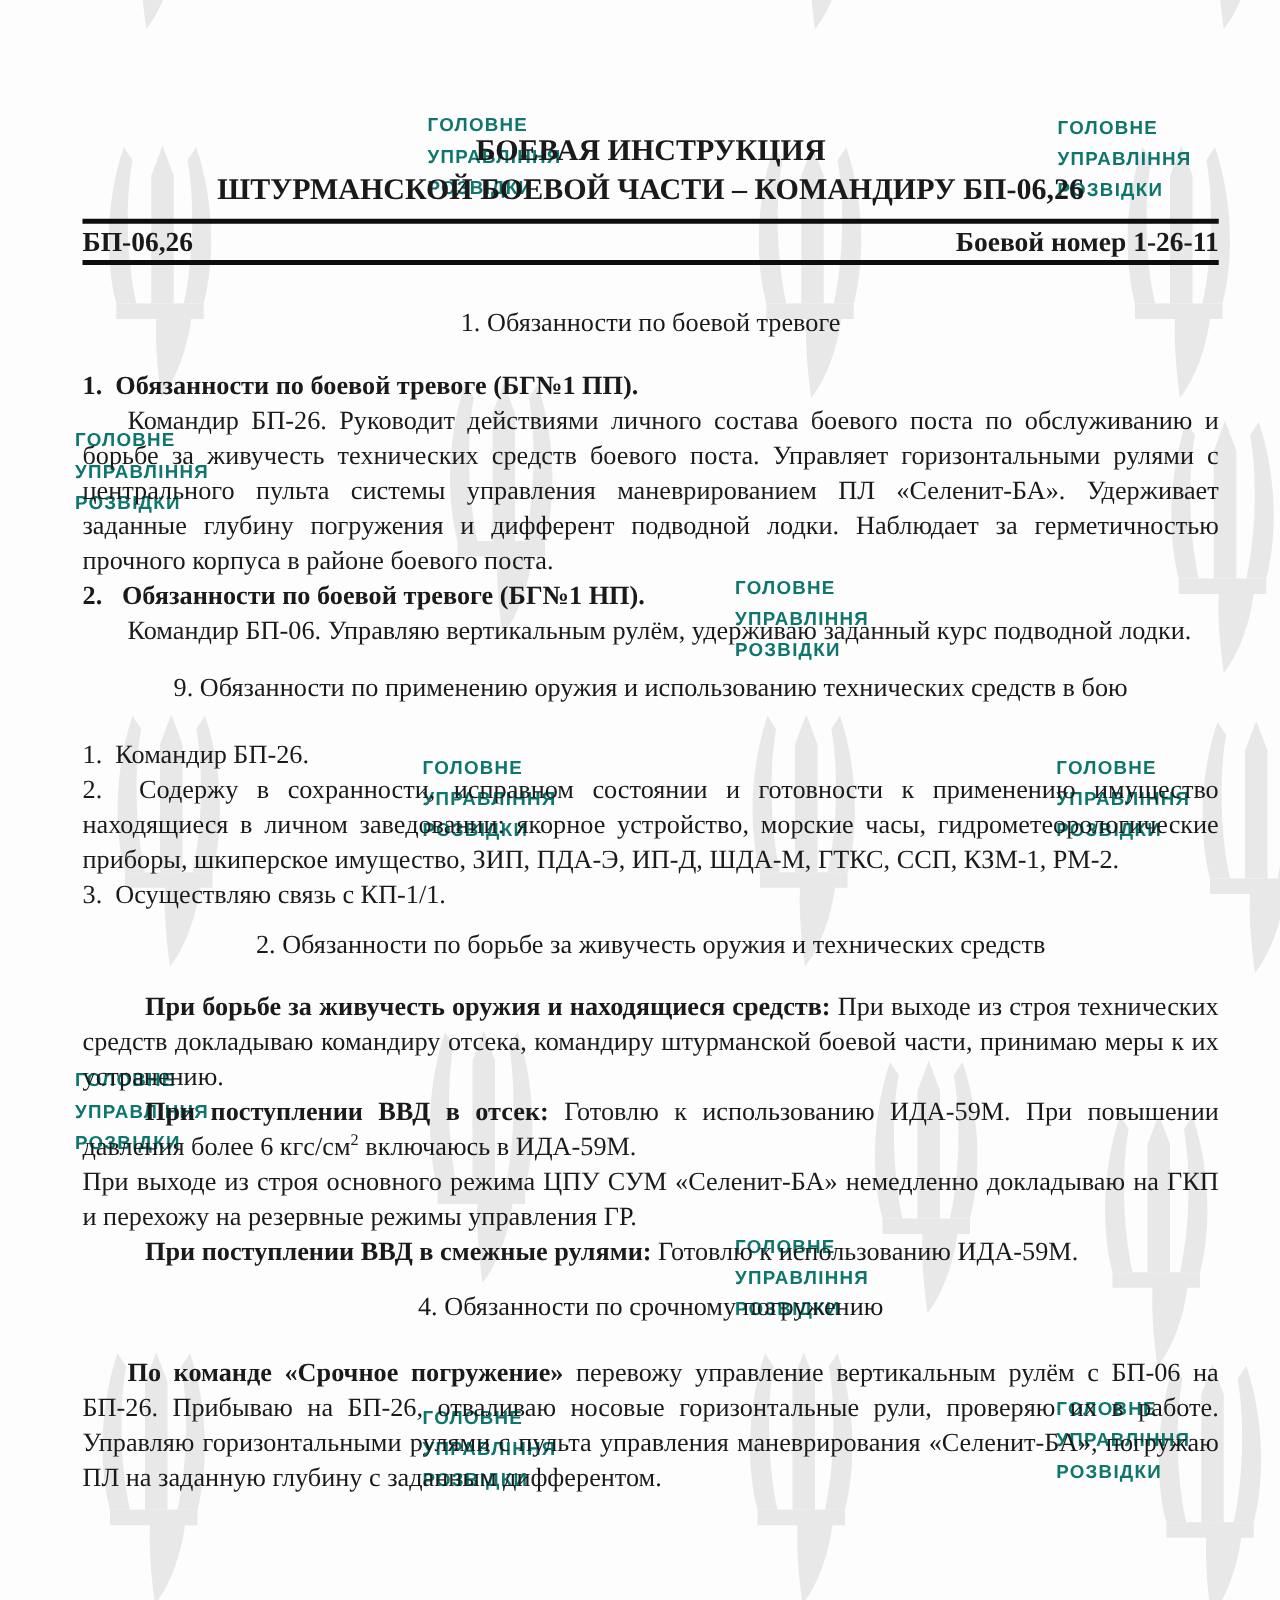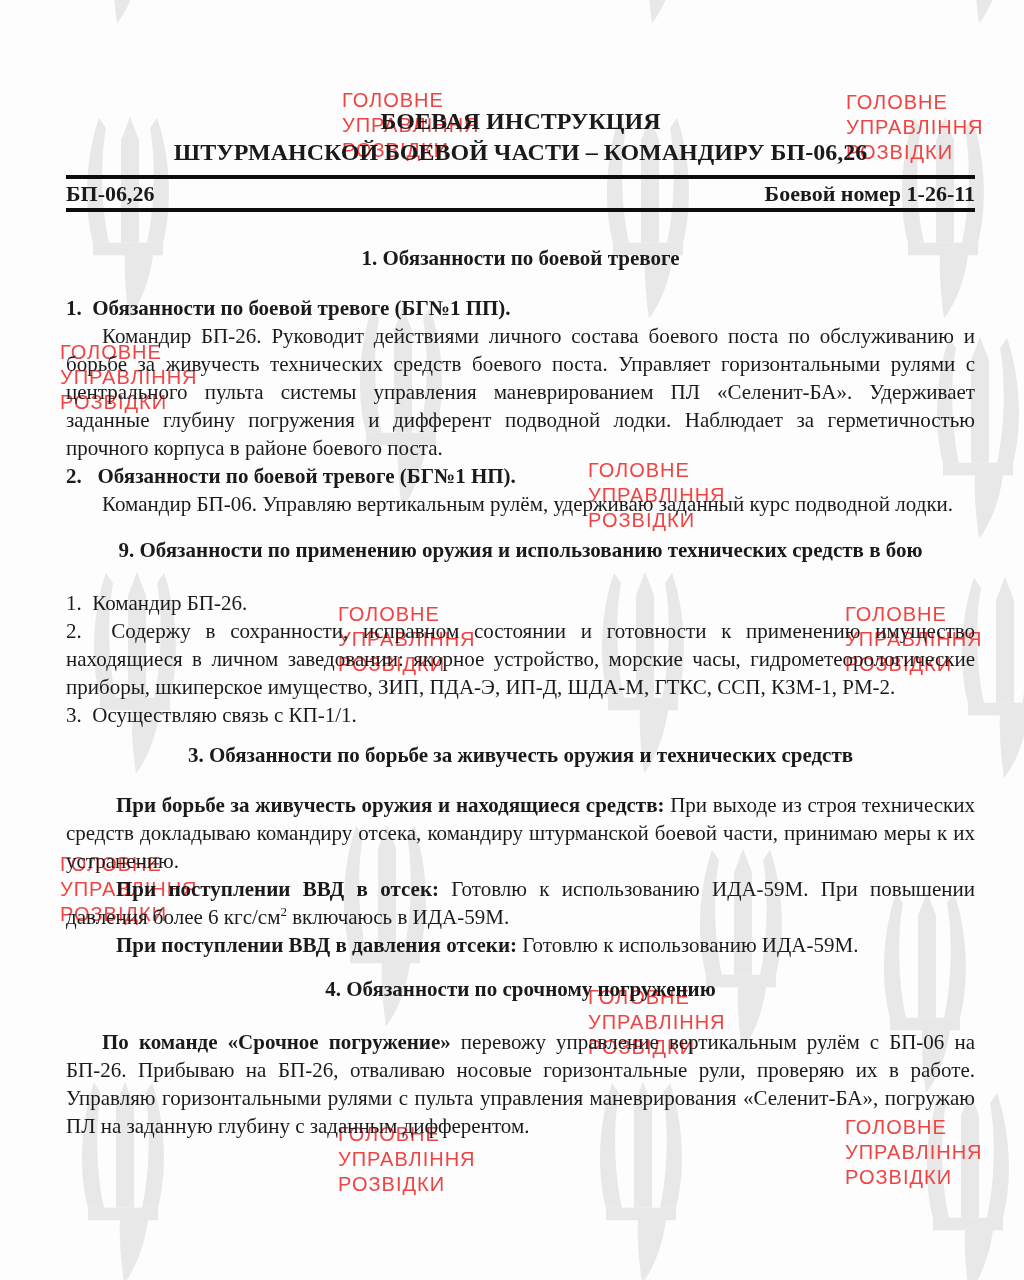--- a/index.html
+++ b/index.html
@@ -9,25 +9,25 @@
     font-family: "Liberation Serif", serif;
     color: #1a1a1a;
     position: relative;
     overflow: hidden;
   }
   .wm-layer { position: absolute; inset: 0; z-index: 0; pointer-events: none; }
   .wm-trident { position: absolute; }
   .wm-text {
     position: absolute;
     font-family: "Liberation Sans", sans-serif;
-    font-weight: 400;
-    font-size: 20px;
+    font-weight: 700;
+    font-size: 15px;
     line-height: 25px;
     letter-spacing: 1px;
-    color: #ef4444;
+    color: #0f766e;
     white-space: nowrap;
   }
   .content {
     position: relative; z-index: 1;
     padding: 90px 49px 0 66px;
     margin-top: 16px;
   }
   .title {
     text-align: center;
     font-weight: 700;
@@ -41,21 +41,21 @@
     justify-content: space-between;
     align-items: center;
     font-weight: 700;
     font-size: 22px;
     line-height: 29px;
     gap: 48px;
   }
   h2 {
     margin: 0;
     font-size: 21px;
-    font-weight: 700;
+    font-weight: 400;
     text-align: center;
     line-height: 26px;
   }
   p { margin: 0; font-size: 21px; line-height: 28px; text-align: justify; }
   .bold-item { font-weight: 700; text-align: left; }
   .b { font-weight: 700; }
   .ind36 { text-indent: 36px; }
   .ind50 { text-indent: 50px; }
   sup { font-size: 13px; line-height: 0; }
   .mt-s1  { margin-top: 33px; }
@@ -215,24 +215,25 @@
   </section>
 
   <section>
     <h2 class="mt-s2">9. Обязанности по применению оружия и использованию технических средств в бою</h2>
     <p class="mt-list">1.&nbsp;&nbsp;Командир БП-26.</p>
     <p>2.&nbsp;&nbsp;Содержу в сохранности, исправном состоянии и готовности к применению имущество находящиеся в личном заведовании: якорное устройство, морские часы, гидрометеорологические приборы, шкиперское имущество, ЗИП, ПДА-Э, ИП-Д, ШДА-М, ГТКС, ССП, КЗМ-1, РМ-2.</p>
     <p>3.&nbsp;&nbsp;Осуществляю связь с КП-1/1.</p>
   </section>
 
   <section>
-    <h2 class="mt-s3">3. Обязанности по борьбе за живучесть оружия и технических средств</h2>
+    <h2 class="mt-s3">2. Обязанности по борьбе за живучесть оружия и технических средств</h2>
     <p class="ind50 mt-p1"><span class="b">При борьбе за живучесть оружия и находящиеся средств:</span><span> При выходе из строя технических средств докладываю командиру отсека, командиру штурманской боевой части, принимаю меры к их устранению.</span></p>
     <p class="ind50"><span class="b">При поступлении ВВД в отсек:</span><span> Готовлю к использованию ИДА-59М. При повышении давления более 6 кгс/см</span><sup>2</sup><span> включаюсь в ИДА-59М.</span></p>
-    <p class="ind50"><span class="b">При поступлении ВВД в давления отсеки:</span><span> Готовлю к использованию ИДА-59М.</span></p>
+    <p>При выходе из строя основного режима ЦПУ СУМ «Селенит-БА» немедленно докладываю на ГКП и перехожу на резервные режимы управления ГР.</p>
+    <p class="ind50"><span class="b">При поступлении ВВД в смежные рулями:</span><span> Готовлю к использованию ИДА-59М.</span></p>
   </section>
 
   <section>
     <h2 class="mt-s4">4. Обязанности по срочному погружению</h2>
     <p class="ind36 mt-s4p"><span class="b">По команде «Срочное погружение»</span><span> перевожу управление вертикальным рулём с БП-06 на БП-26. Прибываю на БП-26, отваливаю носовые горизонтальные рули, проверяю их в работе. Управляю горизонтальными рулями с пульта управления маневрирования «Селенит-БА», погружаю ПЛ на заданную глубину с заданным дифферентом.</span></p>
   </section>
 
 </main>
 
 </body></html>

